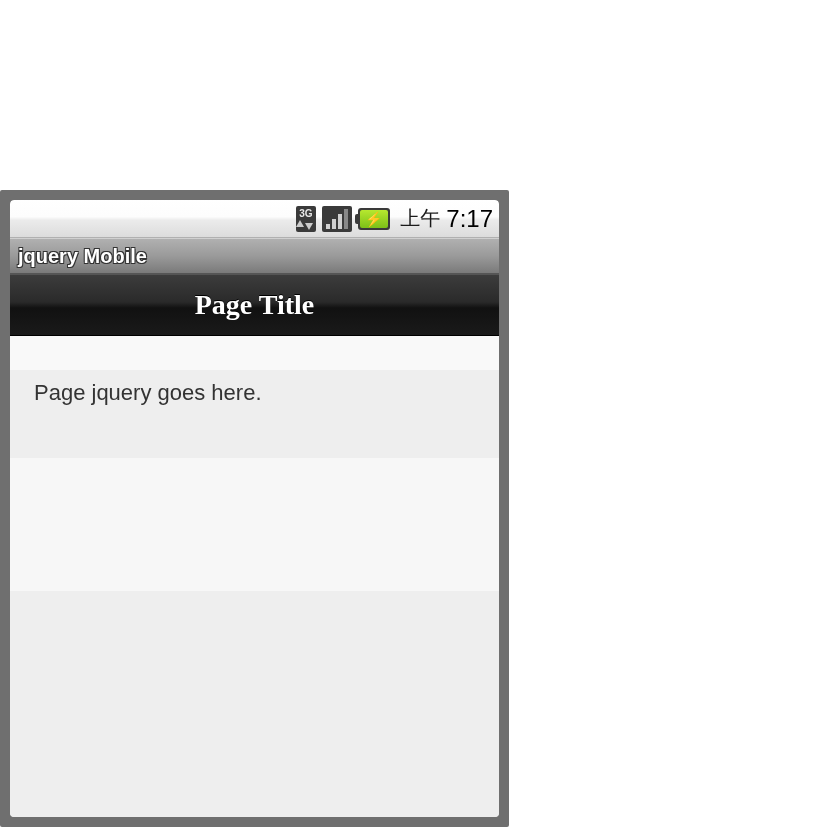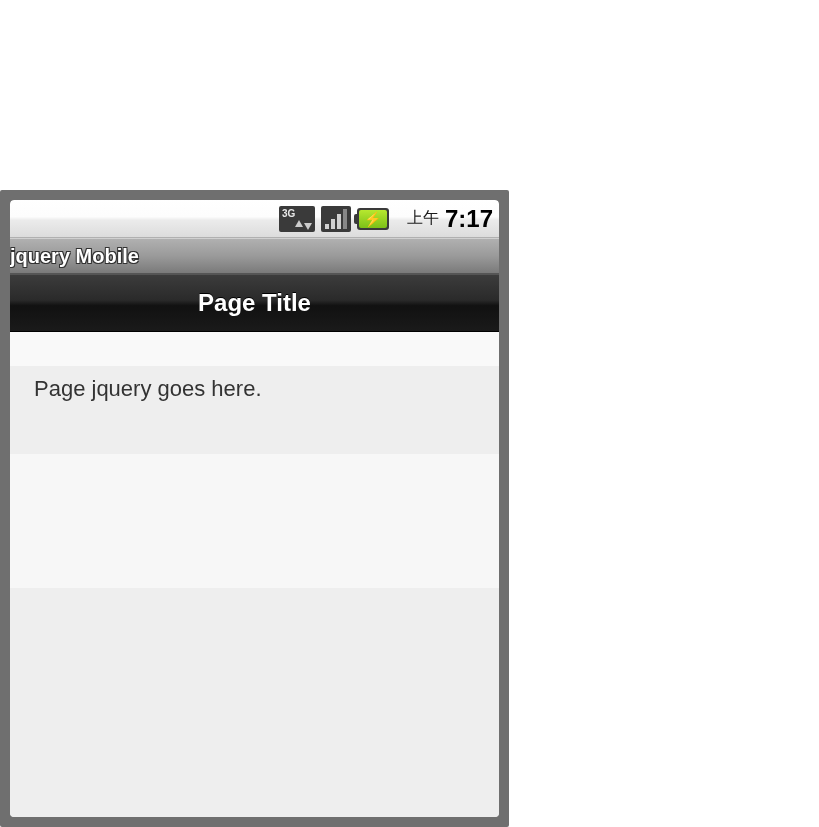--- a/index.html
+++ b/index.html
@@ -40,35 +40,35 @@
       padding: 0 6px;
       gap: 6px;
       border-bottom: 1px solid #b0b0b0;
     }
     .status-icons {
       display: flex;
       align-items: center;
       gap: 6px;
     }
     .time-prefix {
-      font-size: 16px;
+      font-size: 20px;
       color: #1a1a1a;
-      margin-left: 12px;
+      margin-left: 4px;
     }
     .time {
       font-size: 24px;
-      font-weight: bold;
+      font-weight: normal;
       color: #000;
     }
     .app-title-bar {
       height: 36px;
       background: linear-gradient(to bottom, #b0b0b0 0%, #9a9a9a 50%, #7a7a7a 100%);
       display: flex;
       align-items: center;
-      padding: 0 0;
+      padding: 0 8px;
       border-top: 1px solid #d0d0d0;
       border-bottom: 1px solid #555;
     }
     .app-title {
       font-size: 20px;
       font-weight: bold;
       color: #ffffff;
       text-shadow: 1px 1px 0 #333, -1px -1px 0 #333, 1px -1px 0 #333, -1px 1px 0 #333;
     }
     .page-header, .page-footer {
@@ -77,21 +77,22 @@
       border-bottom: 1px solid #000;
       text-align: center;
       padding: 14px 0;
     }
     .page-header h1, .page-footer h4 {
       color: #fff;
       font-weight: bold;
       text-shadow: 0 -1px 0 #000;
     }
     .page-header h1 {
-      font-size: 24px;
+      font-size: 28px;
+      font-family: Liberation Serif, serif;
     }
     .page-footer h4 {
       font-size: 22px;
     }
     .page-content {
       background: linear-gradient(to bottom, #f9f9f9 0%, #f9f9f9 28%, #eeeeee 28%, #eeeeee 100%);
       padding: 44px 24px 36px 24px;
       min-height: 122px;
     }
     .page-content p {
@@ -102,21 +103,21 @@
       background: linear-gradient(to bottom, #f7f7f7 0%, #f7f7f7 37%, #eeeeee 37%, #eeeeee 100%);
       flex: 1;
     }
     .inner {
       display: flex;
       flex-direction: column;
       height: calc(100% - 38px - 36px);
       background: #eeeeee;
     }
     .icon-3g {
-      width: 36px;
+      width: 20px;
       height: 26px;
       background: #3a3a3a;
       border-radius: 2px;
       position: relative;
       display: flex;
       align-items: center;
       justify-content: center;
     }
     .icon-3g-text {
       color: #e8e8e8;

